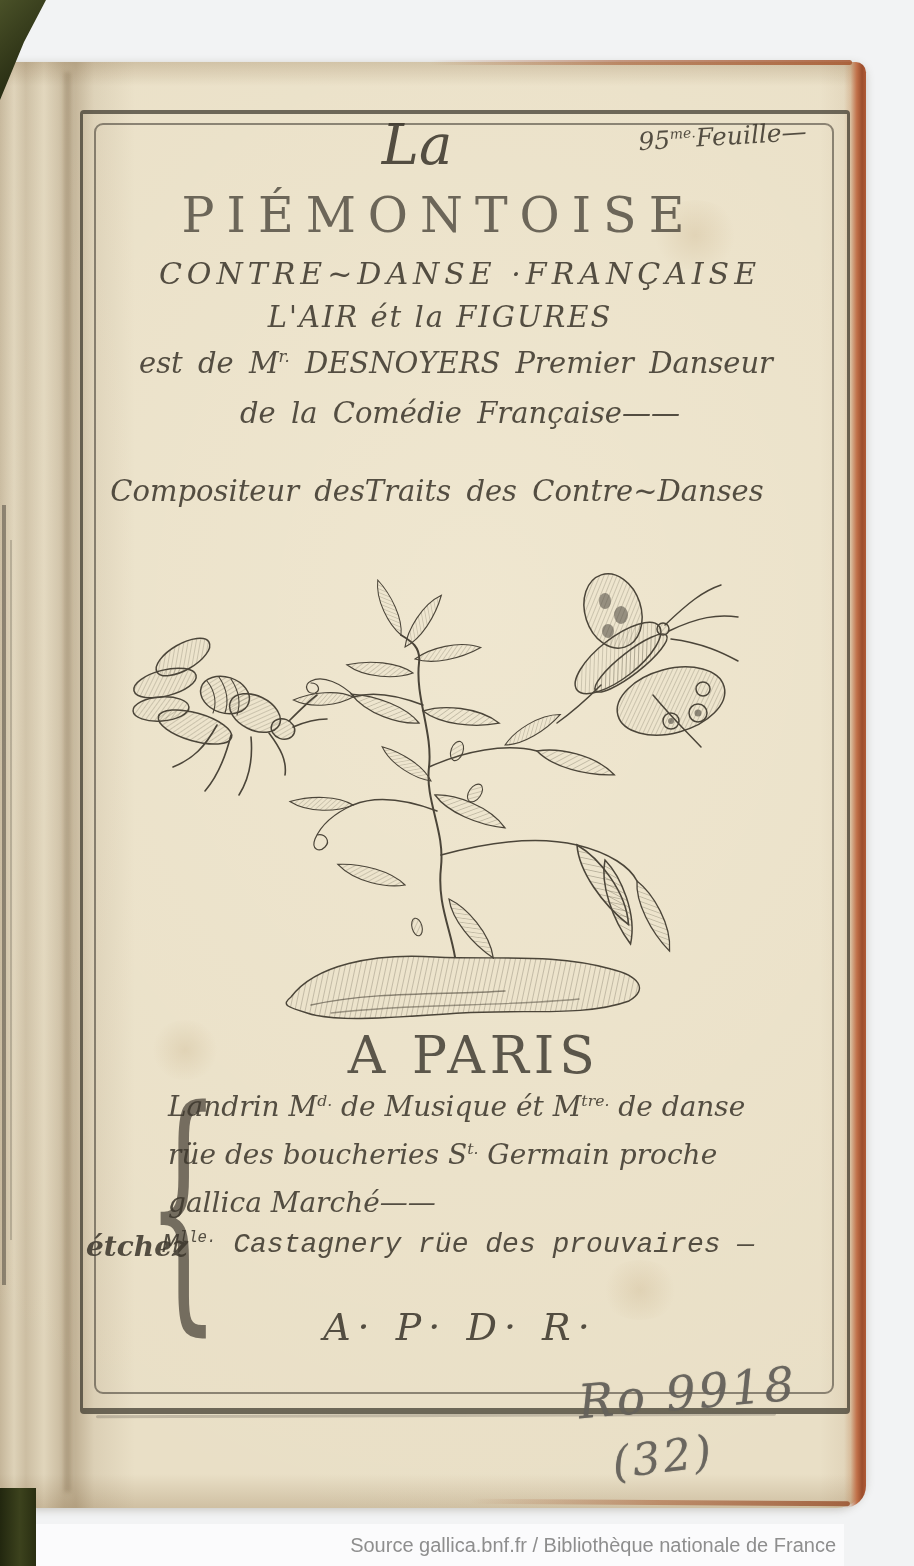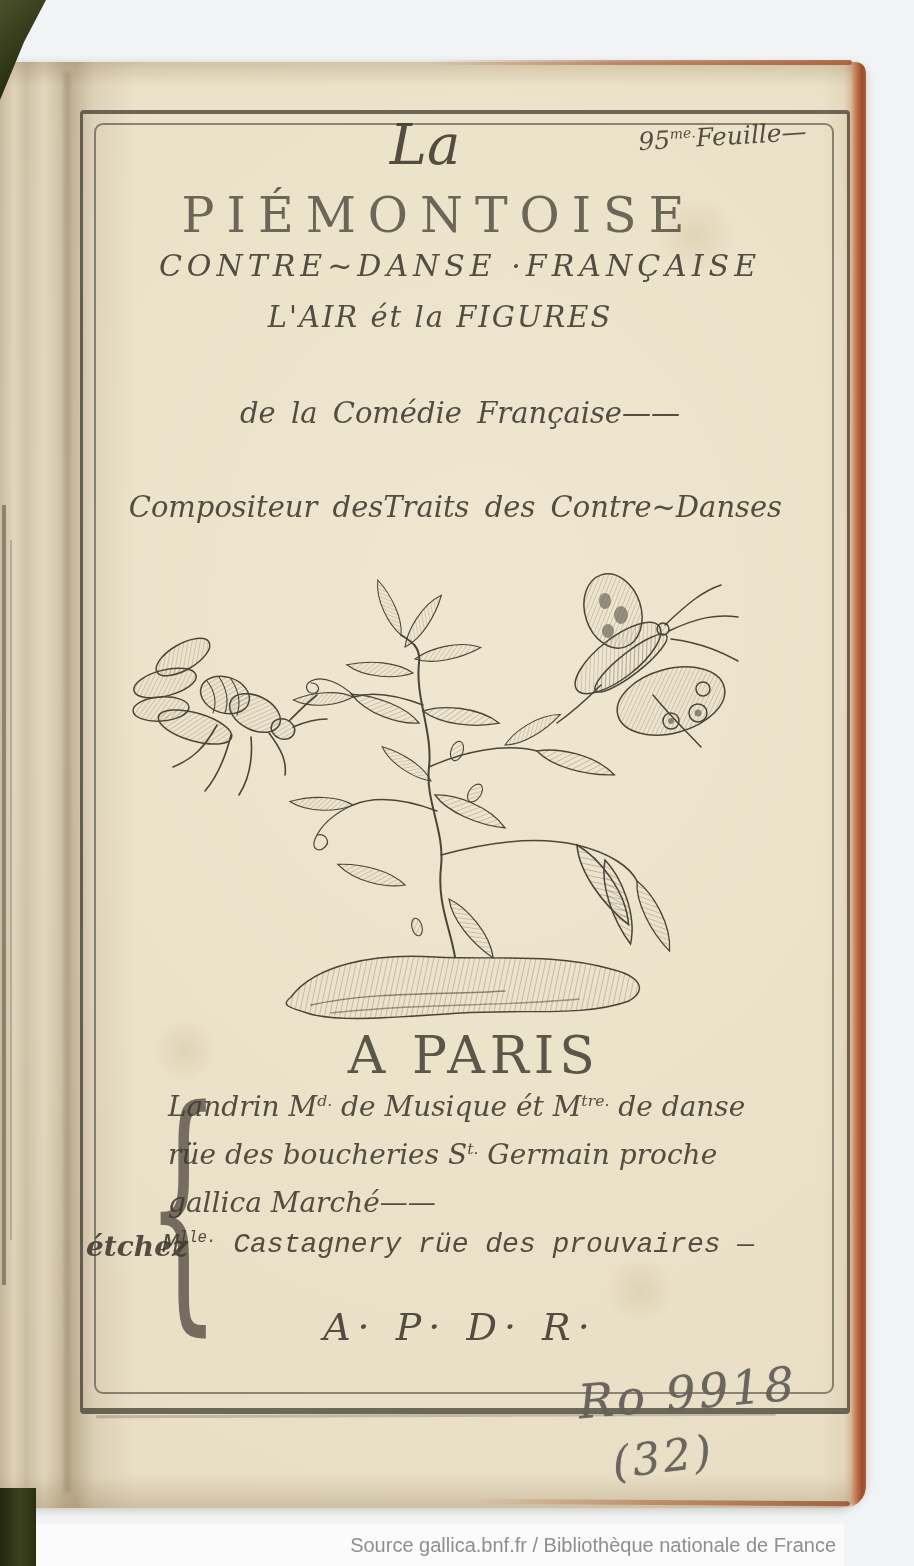--- a/index.html
+++ b/index.html
@@ -84,27 +84,28 @@
   <div class="abs edge-red-bottom"></div>
   <div class="abs cover-wedge"></div>
   <div class="abs cover-strip"></div>
   <div class="abs stain" style="left:650px;top:200px;width:90px;height:70px;"></div>
   <div class="abs stain" style="left:150px;top:1020px;width:70px;height:60px;"></div>
   <div class="abs stain" style="left:600px;top:1260px;width:80px;height:60px;"></div>
 
   <div class="abs frame-outer"></div>
   <div class="abs frame-inner"></div>
 
-  <div class="abs t article c" style="left:325px;top:116px;width:200px;">La</div>
+  <div class="abs t article c" style="left:317px;top:116px;width:200px;">La</div>
   <div class="abs t sheet c" style="left:615px;top:124px;width:215px;"><span>95</span><sup>me.</sup><span>Feuille—</span></div>
   <div class="abs t maintitle c" style="left:99px;top:190px;width:680px;">PIÉMONTOISE</div>
-  <div class="abs t sub1 c" style="left:90px;top:250px;width:740px;">CONTRE~DANSE ·FRANÇAISE</div>
+  <div class="abs t sub1 c" style="left:90px;top:258px;width:740px;">CONTRE~DANSE ·FRANÇAISE</div>
   <div class="abs t sub2 c" style="left:160px;top:302px;width:560px;">L'AIR ét la FIGURES</div>
+  <div class="abs t body29 c" style="left:86px;top:348px;width:740px;"><span>est de M</span><sup>r.</sup><span> DESNOYERS Premier Danseur</span></div>
   <div class="abs t body29 c" style="left:210px;top:398px;width:500px;">de la Comédie Française——</div>
-  <div class="abs t body29 c" style="left:92px;top:492px;width:690px;text-align:right;">Compositeur desTraits des Contre~Danses</div>
+  <div class="abs t body29 c" style="left:92px;top:476px;width:690px;">Compositeur desTraits des Contre~Danses</div>
 
   <svg class="abs" style="left:105px;top:555px;" width="645" height="485" viewBox="0 0 645 485" fill="none" stroke="#4b4539" stroke-width="1.4" stroke-linecap="round">
     <defs>
       <pattern id="ht" patternUnits="userSpaceOnUse" width="4" height="4" patternTransform="rotate(40)">
         <path d="M0 0 V4" stroke="#55503f" stroke-width="1" opacity="0.45"></path>
       </pattern>
       <pattern id="ht2" patternUnits="userSpaceOnUse" width="5" height="5" patternTransform="rotate(12)">
         <path d="M0 0 V5" stroke="#55503f" stroke-width="1.1" opacity="0.5"></path>
       </pattern>
       <path id="leaf" d="M0 0 C 16 -10 48 -16 70 -6 C 48 4 18 8 0 0 Z"></path>

